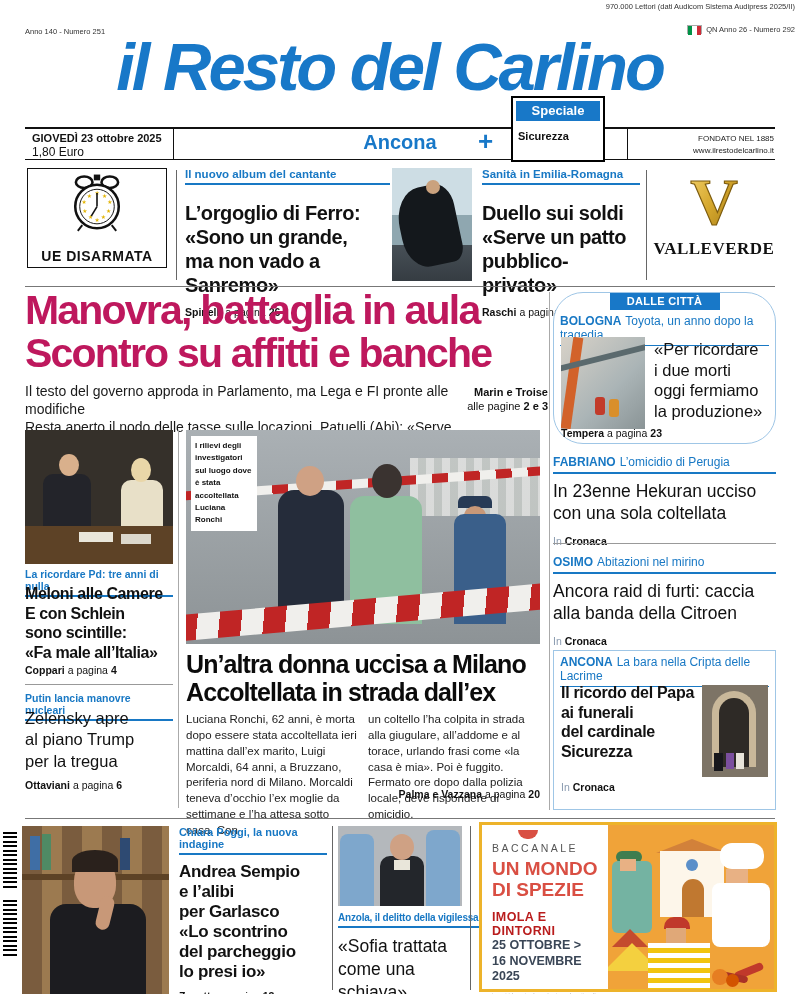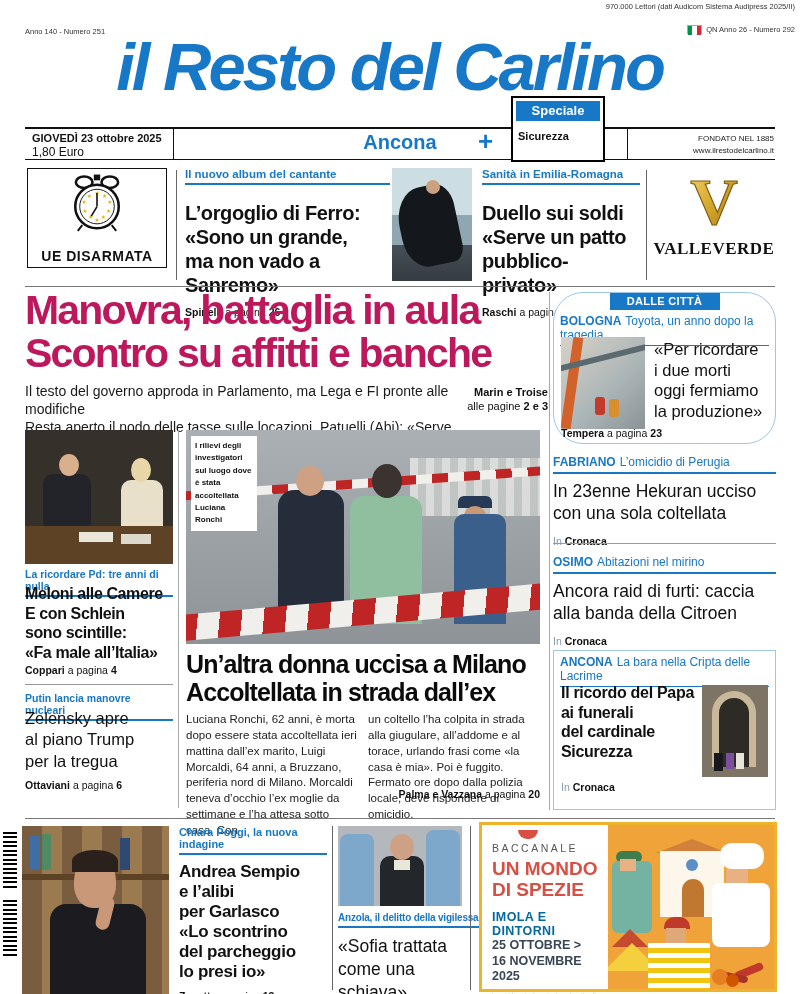--- a/index.html
+++ b/index.html
@@ -169,21 +169,21 @@
   .anzola-txt .hl { margin-top:7px; font-size:17.5px; font-weight:normal; line-height:1.3; }
   .vr-bt2 { left:470px; top:826px; height:164px; }
 
   
   .ad { left:479px; top:822px; width:298px; height:170px; border:3px solid #edb32a; background:#fff; }
   .ad-left { position:absolute; left:10px; top:5px; width:110px; }
   .bowl-icon { width:20px; height:9px; background:#d94f43; border-radius:0 0 20px 20px; margin:0 0 3px 26px; }
   .ad-brand { font-size:10.5px; letter-spacing:2.5px; color:#555; }
   .ad-t { font-size:19px; font-weight:800; color:#d94f43; line-height:1.08; }
   .ad-t1 { margin-top:5px; }
-  .ad-sub { margin-top:10px; font-size:12.5px; font-weight:bold; color:#0369a1; letter-spacing:0.4px; }
+  .ad-sub { margin-top:10px; font-size:12.5px; font-weight:bold; color:#b91c1c; letter-spacing:0.4px; }
   .ad-d { font-size:12.5px; font-weight:bold; color:#3a4656; line-height:1.25; }
   .ad-small { margin-top:6px; font-size:5.5px; color:#999; line-height:1.6; width:104px; }
   .ad-illus { position:absolute; right:0; top:0; width:166px; height:164px; background:#f0a339; overflow:hidden; }
   .ch-body { position:absolute; left:52px; top:26px; width:64px; height:66px; background:#fdf6ea; }
   .ch-ped { position:absolute; left:48px; top:14px; width:0; height:0; border-left:36px solid transparent; border-right:36px solid transparent; border-bottom:14px solid #d2813a; }
   .ch-door { position:absolute; left:74px; top:54px; width:22px; height:38px; background:#c07830; border-radius:11px 11px 0 0; }
   .ch-win { position:absolute; left:78px; top:34px; width:12px; height:12px; border-radius:50%; background:#5b8fc9; }
   .chef-hat { position:absolute; left:112px; top:18px; width:44px; height:26px; background:#fff; border-radius:12px; }
   .chef-body { position:absolute; left:104px; top:58px; width:58px; height:64px; background:#fff; border-radius:8px; }
   .chef-face { position:absolute; left:118px; top:44px; width:22px; height:16px; background:#e8b184; }

